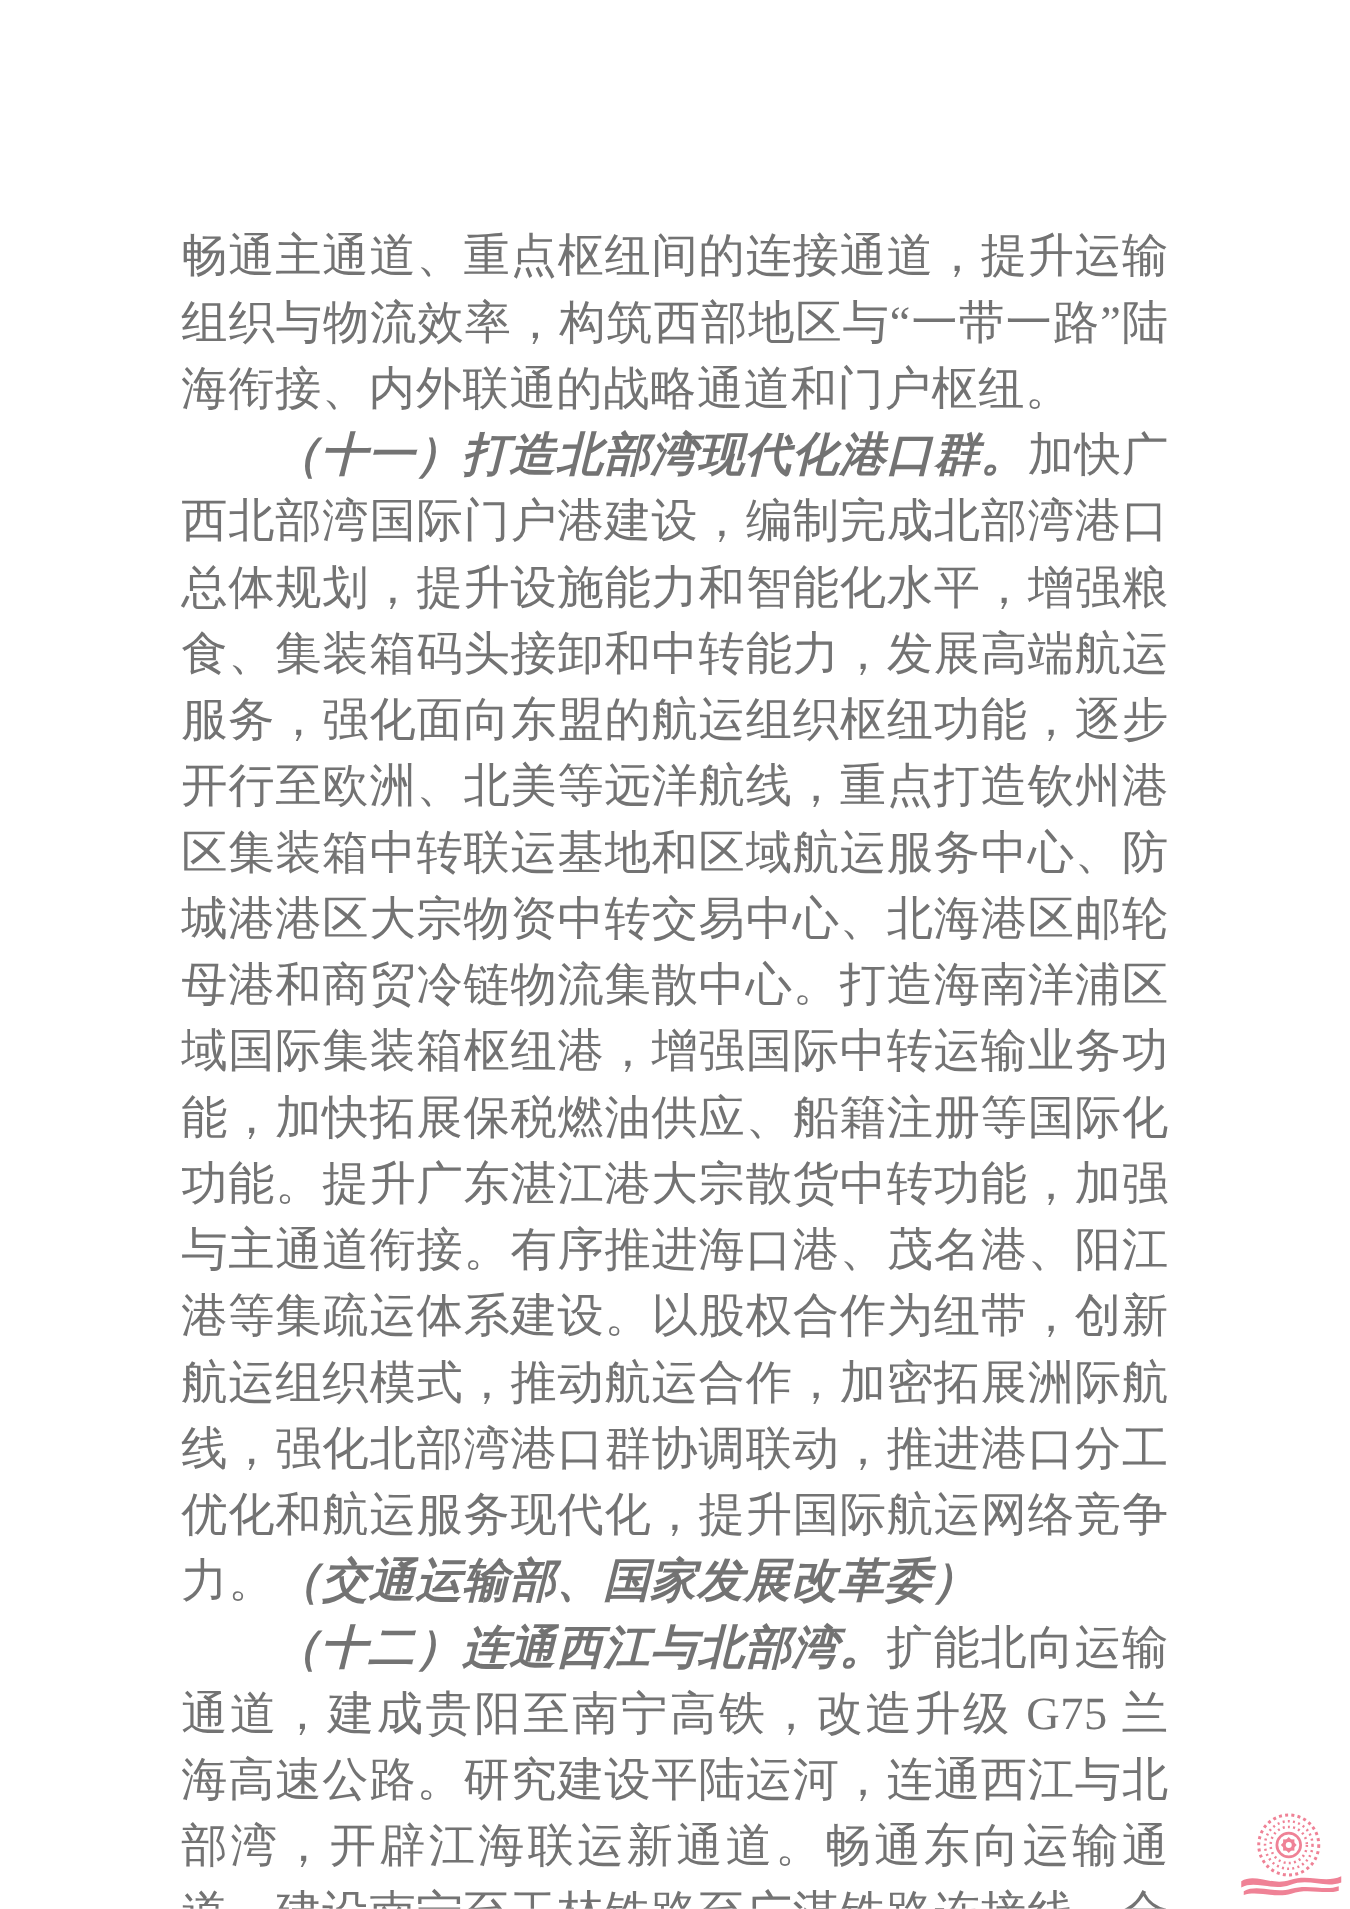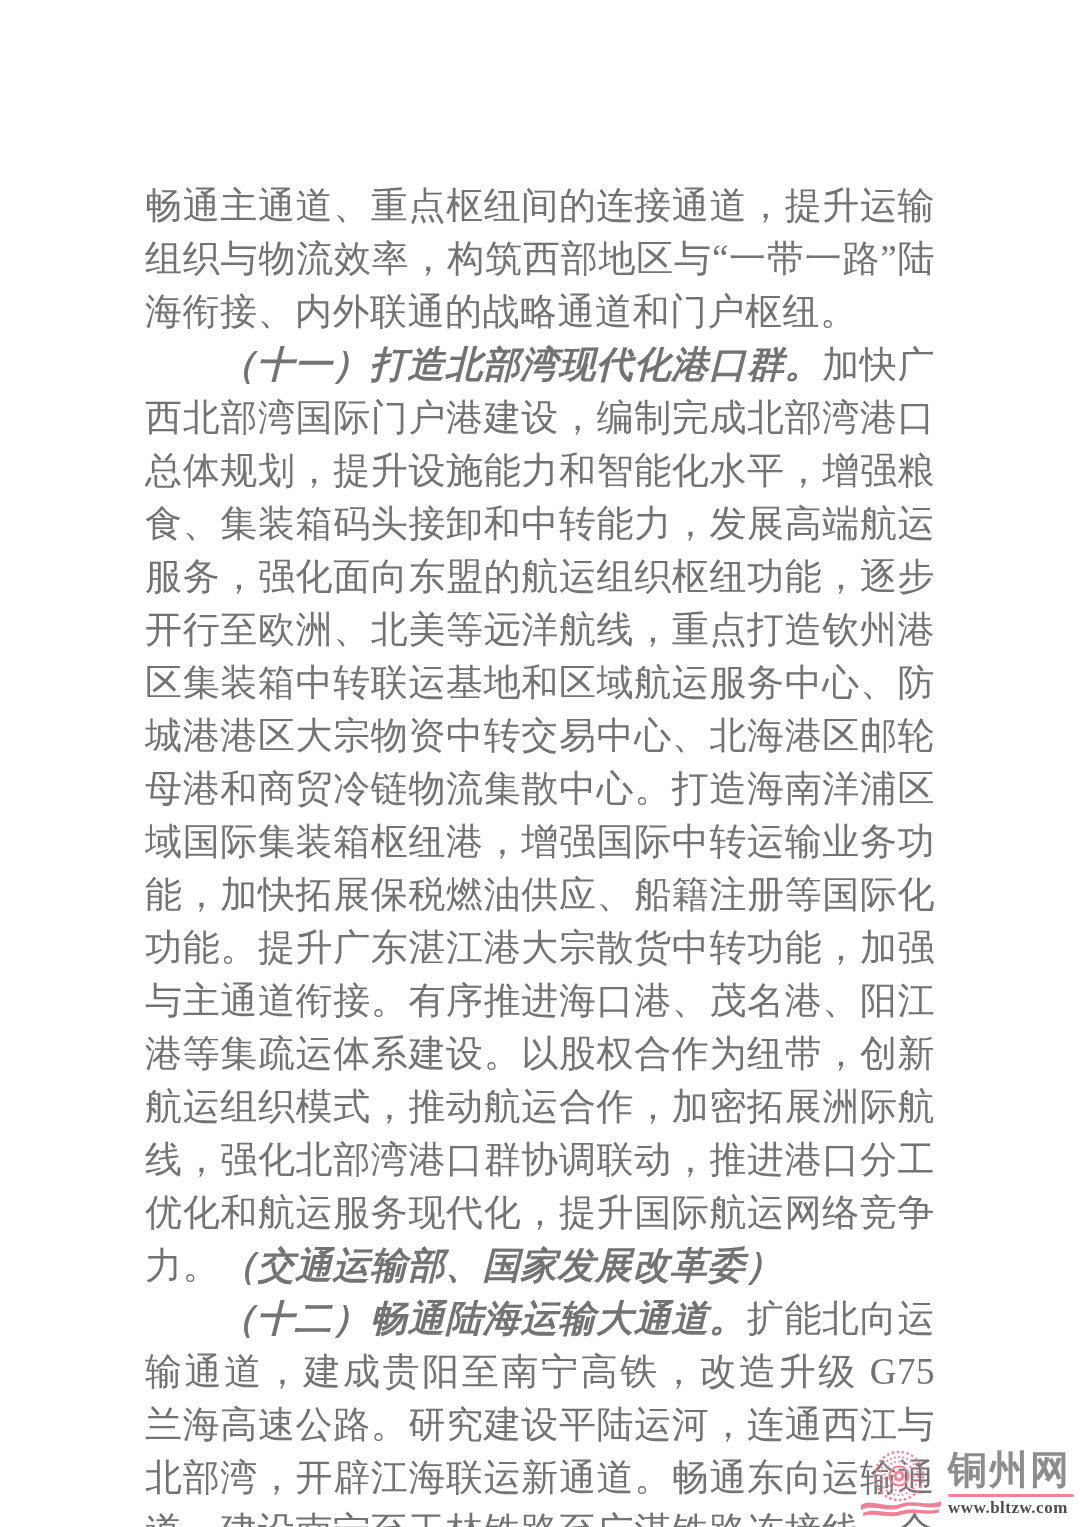--- a/index.html
+++ b/index.html
@@ -86,39 +86,34 @@
   }
 </style>
 </head>
 <body>
 
 <div class="page">
 
   <div class="doc-text">
     <p class="para first"><span class="run">畅通主通道、重点枢纽间的连接通道，提升运输组织与物流效率，构筑西部地区与“一带一路”陆海衔接、内外联通的战略通道和门户枢纽。</span></p>
     <p class="para"><span class="run bold">（十一）打造北部湾现代化港口群。</span><span class="run">加快广西北部湾国际门户港建设，编制完成北部湾港口总体规划，提升设施能力和智能化水平，增强粮食、集装箱码头接卸和中转能力，发展高端航运服务，强化面向东盟的航运组织枢纽功能，逐步开行至欧洲、北美等远洋航线，重点打造钦州港区集装箱中转联运基地和区域航运服务中心、防城港港区大宗物资中转交易中心、北海港区邮轮母港和商贸冷链物流集散中心。打造海南洋浦区域国际集装箱枢纽港，增强国际中转运输业务功能，加快拓展保税燃油供应、船籍注册等国际化功能。提升广东湛江港大宗散货中转功能，加强与主通道衔接。有序推进海口港、茂名港、阳江港等集疏运体系建设。以股权合作为纽带，创新航运组织模式，推动航运合作，加密拓展洲际航线，强化北部湾港口群协调联动，推进港口分工优化和航运服务现代化，提升国际航运网络竞争力。</span><span class="run bold">（交通运输部、国家发展改革委）</span></p>
-    <p class="para"><span class="run bold">（十二）畅通陆海运输大通道。</span><span class="run">扩能北向运输通道，建成贵阳至南宁高铁，改造升级 G75 兰海高速公路。研究建设平陆运河，连通西江与北部湾，开辟江海联运新通道。畅通东向运输通道，建设南宁至玉林铁路至广湛铁路连接线、合浦至湛江高铁，提升西江航道功能，改造升级 G72 泉南高速公路。完善西向运输</span></p>
+    <p class="para"><span class="run bold">（十二）连通西江与北部湾。</span><span class="run">扩能北向运输通道，建成贵阳至南宁高铁，改造升级 G75 兰海高速公路。研究建设平陆运河，连通西江与北部湾，开辟江海联运新通道。畅通东向运输通道，建设南宁至玉林铁路至广湛铁路连接线、合浦至湛江高铁，提升西江航道功能，改造升级 G72 泉南高速公路。完善西向运输</span></p>
   </div>
 
   <div class="watermark">
     <svg class="wm-logo" width="82" height="70" viewBox="0 0 82 70" xmlns="http://www.w3.org/2000/svg">
       <g stroke="#ef8296" fill="none">
         <circle cx="39" cy="27" r="24" stroke-width="2.4" stroke-dasharray="2.4 2.6"></circle>
         <circle cx="39" cy="27" r="19" stroke-width="2" stroke-dasharray="1.6 2.6"></circle>
         <circle cx="39" cy="27" r="14.5" stroke-width="2" stroke-dasharray="1.6 2.6"></circle>
         <circle cx="39" cy="27" r="9.5" stroke-width="2.2"></circle>
       </g>
       <g fill="#ef8296">
         <rect x="34.5" y="22.5" width="9" height="9"></rect>
         <rect x="34.5" y="22.5" width="9" height="9" transform="rotate(45 39 27)"></rect>
         <circle cx="39" cy="27" r="2.4" fill="#ffffff"></circle>
         <path d="M1 56 C 12 49, 25 60, 40 55 C 55 50, 68 58, 81 52 L 81 57 C 67 62, 55 53, 40 59 C 26 64, 12 55, 1 61 Z"></path>
         <path d="M3 64 C 14 58, 27 66, 41 62 C 55 58, 68 64, 79 60 L 79 63.5 C 67 67, 55 61, 41 66 C 28 70, 14 63, 3 67 Z"></path>
       </g>
     </svg>
-    <div class="wm-right">
-      <div class="wm-name">铜州网</div>
-      <div class="wm-divider" style="background:#ef8296;"></div>
-      <div class="wm-url">www.bltzw.com</div>
-    </div>
   </div>
 
 </div>
 
 </body></html>

